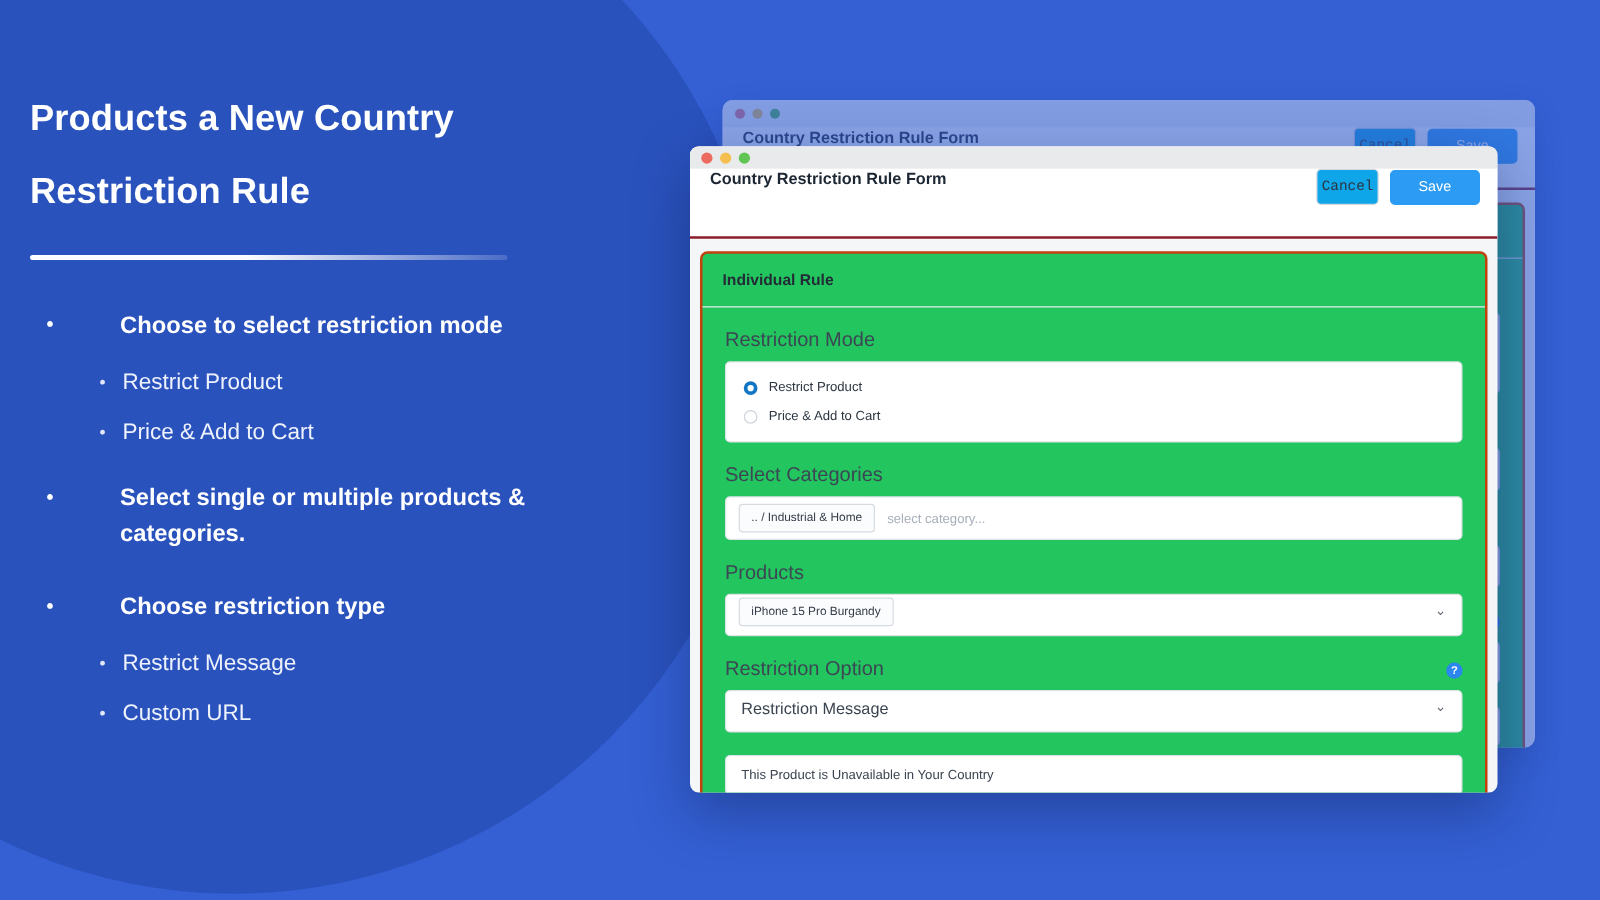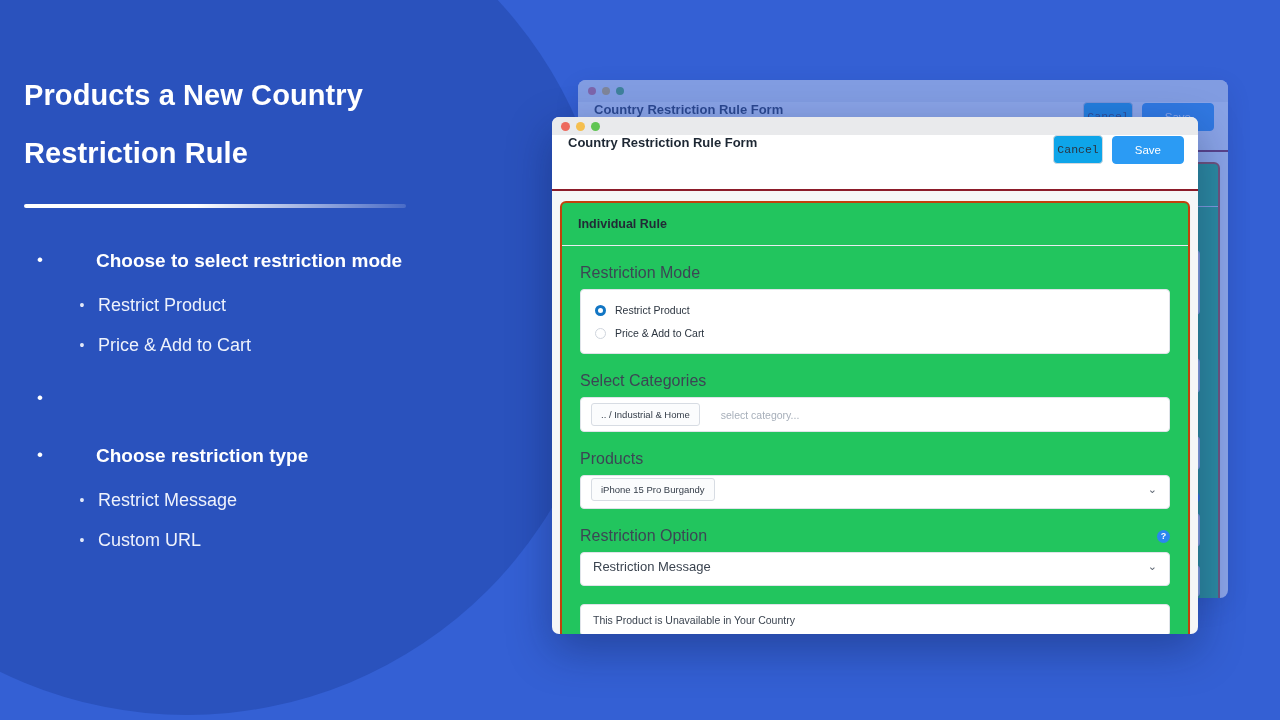--- a/index.html
+++ b/index.html
@@ -229,21 +229,21 @@
     border: 3px solid #1276c4;
     background: #ffffff;
   }
   .radio-label { font-size: 10.5px; color: #2d3641; }
 
   .tag-field {
     min-height: 34px;
     display: flex;
     align-items: center;
     padding: 5px 10px;
-    gap: 21px;
+    gap: 10px;
   }
   .tag {
     border: 1px solid #d7dce3;
     border-radius: 3px;
     background: #fbfcfd;
     font-size: 9.5px;
     color: #333c48;
     padding: 5px 9px;
     white-space: nowrap;
   }
@@ -328,20 +328,21 @@
       </div>
       <div class="bullet-l2">
         <span class="dot">•</span>
         <span class="txt">Price &amp; Add to Cart</span>
       </div>
 
       <div class="group-gap"></div>
 
       <div class="bullet-l1">
         <span class="dot">•</span>
+        <span class="txt">Select single or multiple products &amp; categories.</span>
       </div>
 
       <div class="group-gap"></div>
 
       <div class="bullet-l1">
         <span class="dot">•</span>
         <span class="txt">Choose restriction type</span>
       </div>
       <div class="bullet-l2">
         <span class="dot">•</span>

